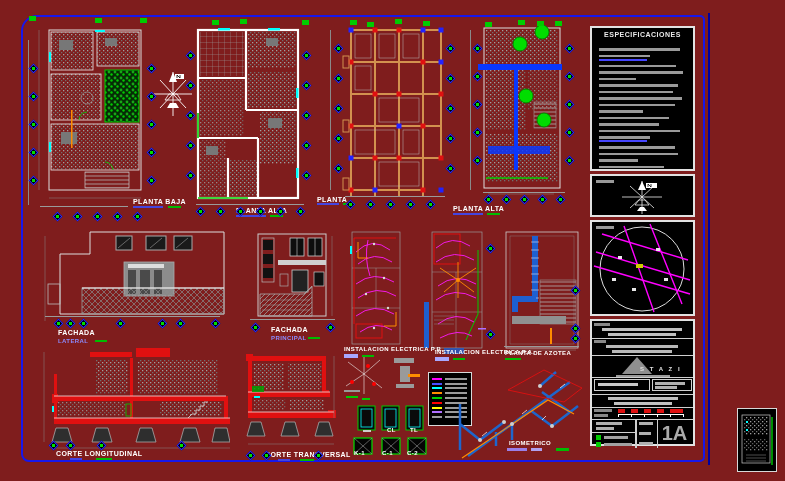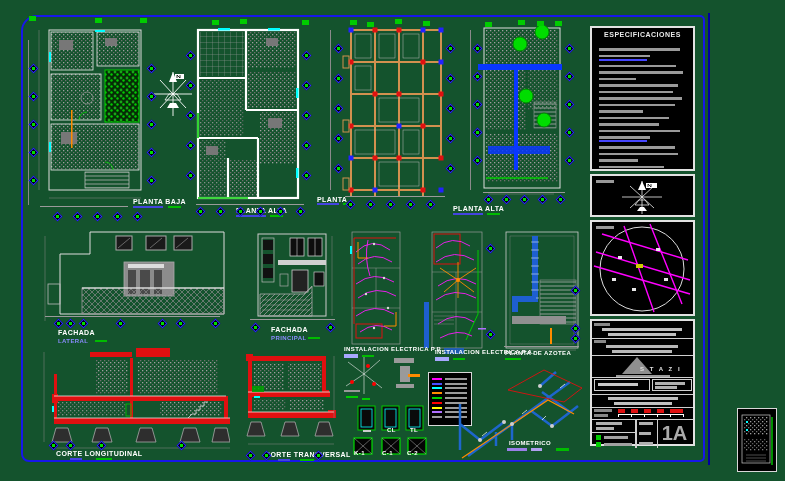--- a/index.html
+++ b/index.html
@@ -1,16 +1,16 @@
 <!DOCTYPE html>
 <html><head>
 <meta charset="utf-8">
 <style>
   html,body{margin:0;padding:0;background:#000;}
-  #stage{position:relative;width:785px;height:481px;background:#14532d;overflow:hidden;
+  #stage{position:relative;width:785px;height:481px;background:#7f1d1d;overflow:hidden;
          font-family:"Liberation Sans",sans-serif;}
   .abs{position:absolute;}
   
   .sheet-border{position:absolute;left:21px;top:15px;width:684px;height:447px;
     border:2px solid #1717ea;border-radius:16px 5px 5px 8px;box-sizing:border-box;}
   .sheet-border2{position:absolute;left:708px;top:13px;width:0;height:452px;border-left:2px solid #0000a0;}
   
   .marker{position:absolute;width:7px;height:7px;border:1px solid #2a2aff;background:#000;
     transform:rotate(45deg);box-sizing:border-box;}
   .marker span{display:block;width:3px;height:3px;margin:1px 0 0 1px;background:#00dd00;transform:rotate(-45deg);}

